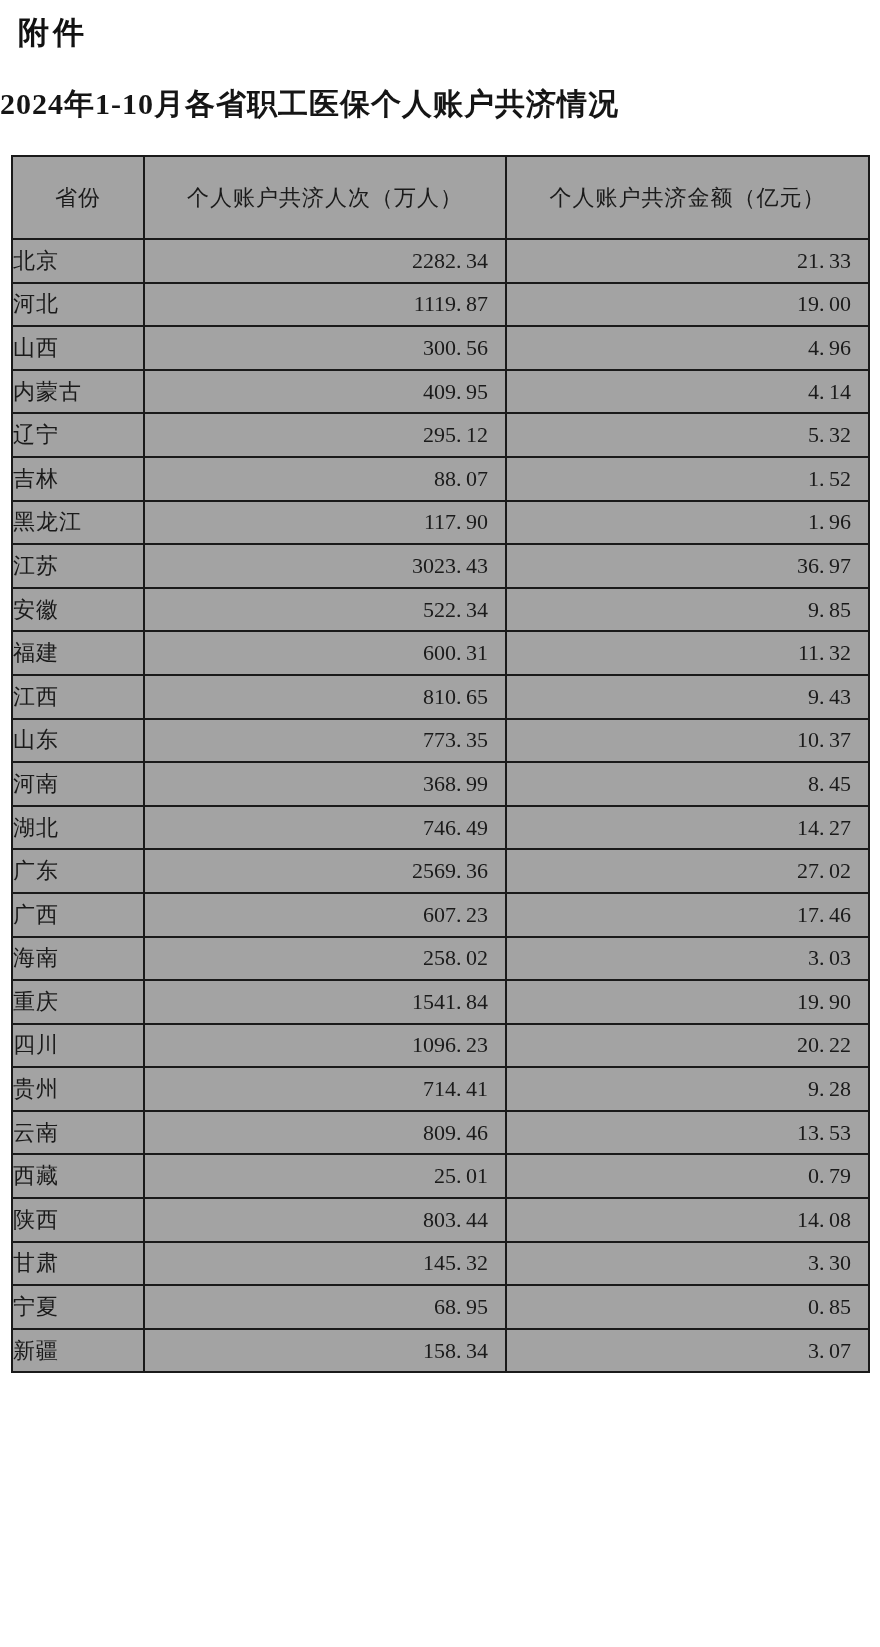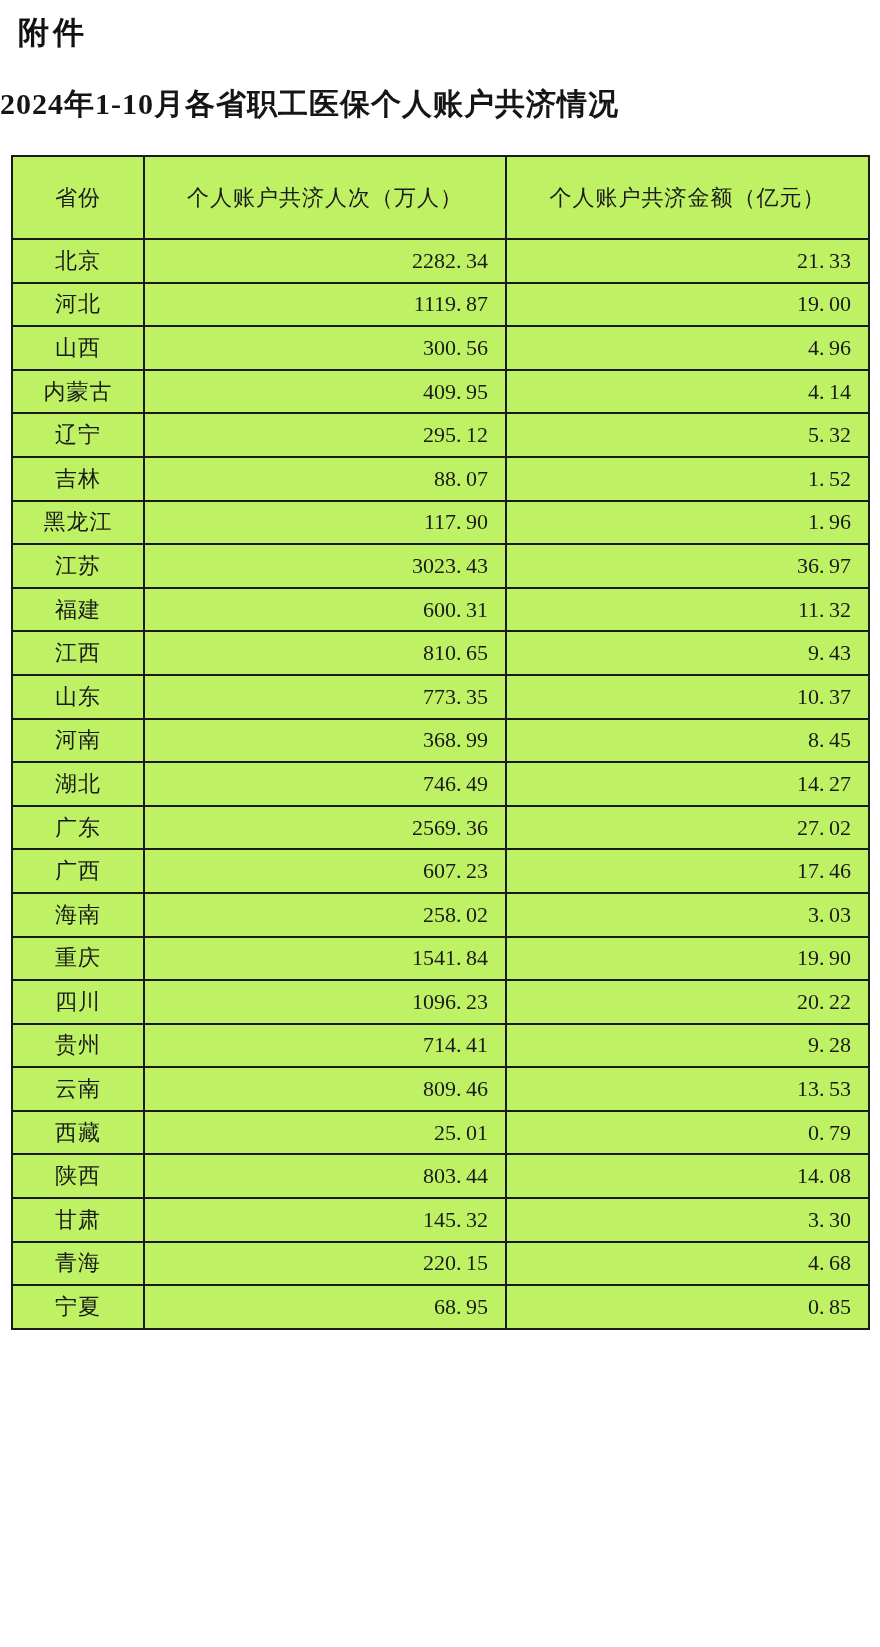--- a/index.html
+++ b/index.html
@@ -35,38 +35,38 @@
     letter-spacing: 1px;
     color: #151515;
   }
   table.data-table {
     position: absolute;
     left: 11px;
     top: 155px;
     width: 857px;
     border-collapse: collapse;
     table-layout: fixed;
-    background: #bef264;
+    background: #a3a3a3;
   }
   .data-table th,
   .data-table td {
     border: 2px solid #1a1a1a;
     font-size: 22px;
     font-weight: normal;
     padding: 0;
     overflow: hidden;
     white-space: nowrap;
   }
   .data-table thead tr { height: 83px; }
   .data-table tbody tr { height: 43.6px; }
   col.c-province { width: 132px; }
   col.c-times    { width: 362px; }
   col.c-amount   { width: 363px; }
   th.h-cell { text-align: center; letter-spacing: 1px; }
-  td.province-cell { text-align: center; letter-spacing: 1px; }
+  td.province-cell { text-align: left; letter-spacing: 1px; }
   td.num-cell { text-align: right; padding-right: 17px; }
 </style>
 </head>
 <body>
 
 <div class="attachment-label">附件</div>
 
 <div class="doc-title">2024年1-10月各省职工医保个人账户共济情况</div>
 
 <table class="data-table">
@@ -117,20 +117,25 @@
         <td class="province-cell">黑龙江</td>
         <td class="num-cell">117. 90</td>
         <td class="num-cell">1. 96</td>
       </tr>
       <tr>
         <td class="province-cell">江苏</td>
         <td class="num-cell">3023. 43</td>
         <td class="num-cell">36. 97</td>
       </tr>
       <tr>
+        <td class="province-cell">安徽</td>
+        <td class="num-cell">522. 34</td>
+        <td class="num-cell">9. 85</td>
+      </tr>
+      <tr>
         <td class="province-cell">福建</td>
         <td class="num-cell">600. 31</td>
         <td class="num-cell">11. 32</td>
       </tr>
       <tr>
         <td class="province-cell">江西</td>
         <td class="num-cell">810. 65</td>
         <td class="num-cell">9. 43</td>
       </tr>
       <tr>
@@ -192,23 +197,23 @@
         <td class="province-cell">陕西</td>
         <td class="num-cell">803. 44</td>
         <td class="num-cell">14. 08</td>
       </tr>
       <tr>
         <td class="province-cell">甘肃</td>
         <td class="num-cell">145. 32</td>
         <td class="num-cell">3. 30</td>
       </tr>
       <tr>
-        <td class="province-cell">青海</td>
-        <td class="num-cell">220. 15</td>
-        <td class="num-cell">4. 68</td>
-      </tr>
-      <tr>
         <td class="province-cell">宁夏</td>
         <td class="num-cell">68. 95</td>
         <td class="num-cell">0. 85</td>
       </tr>
+      <tr>
+        <td class="province-cell">新疆</td>
+        <td class="num-cell">158. 34</td>
+        <td class="num-cell">3. 07</td>
+      </tr>
     </tbody>
 </table>
 
 </body></html>

